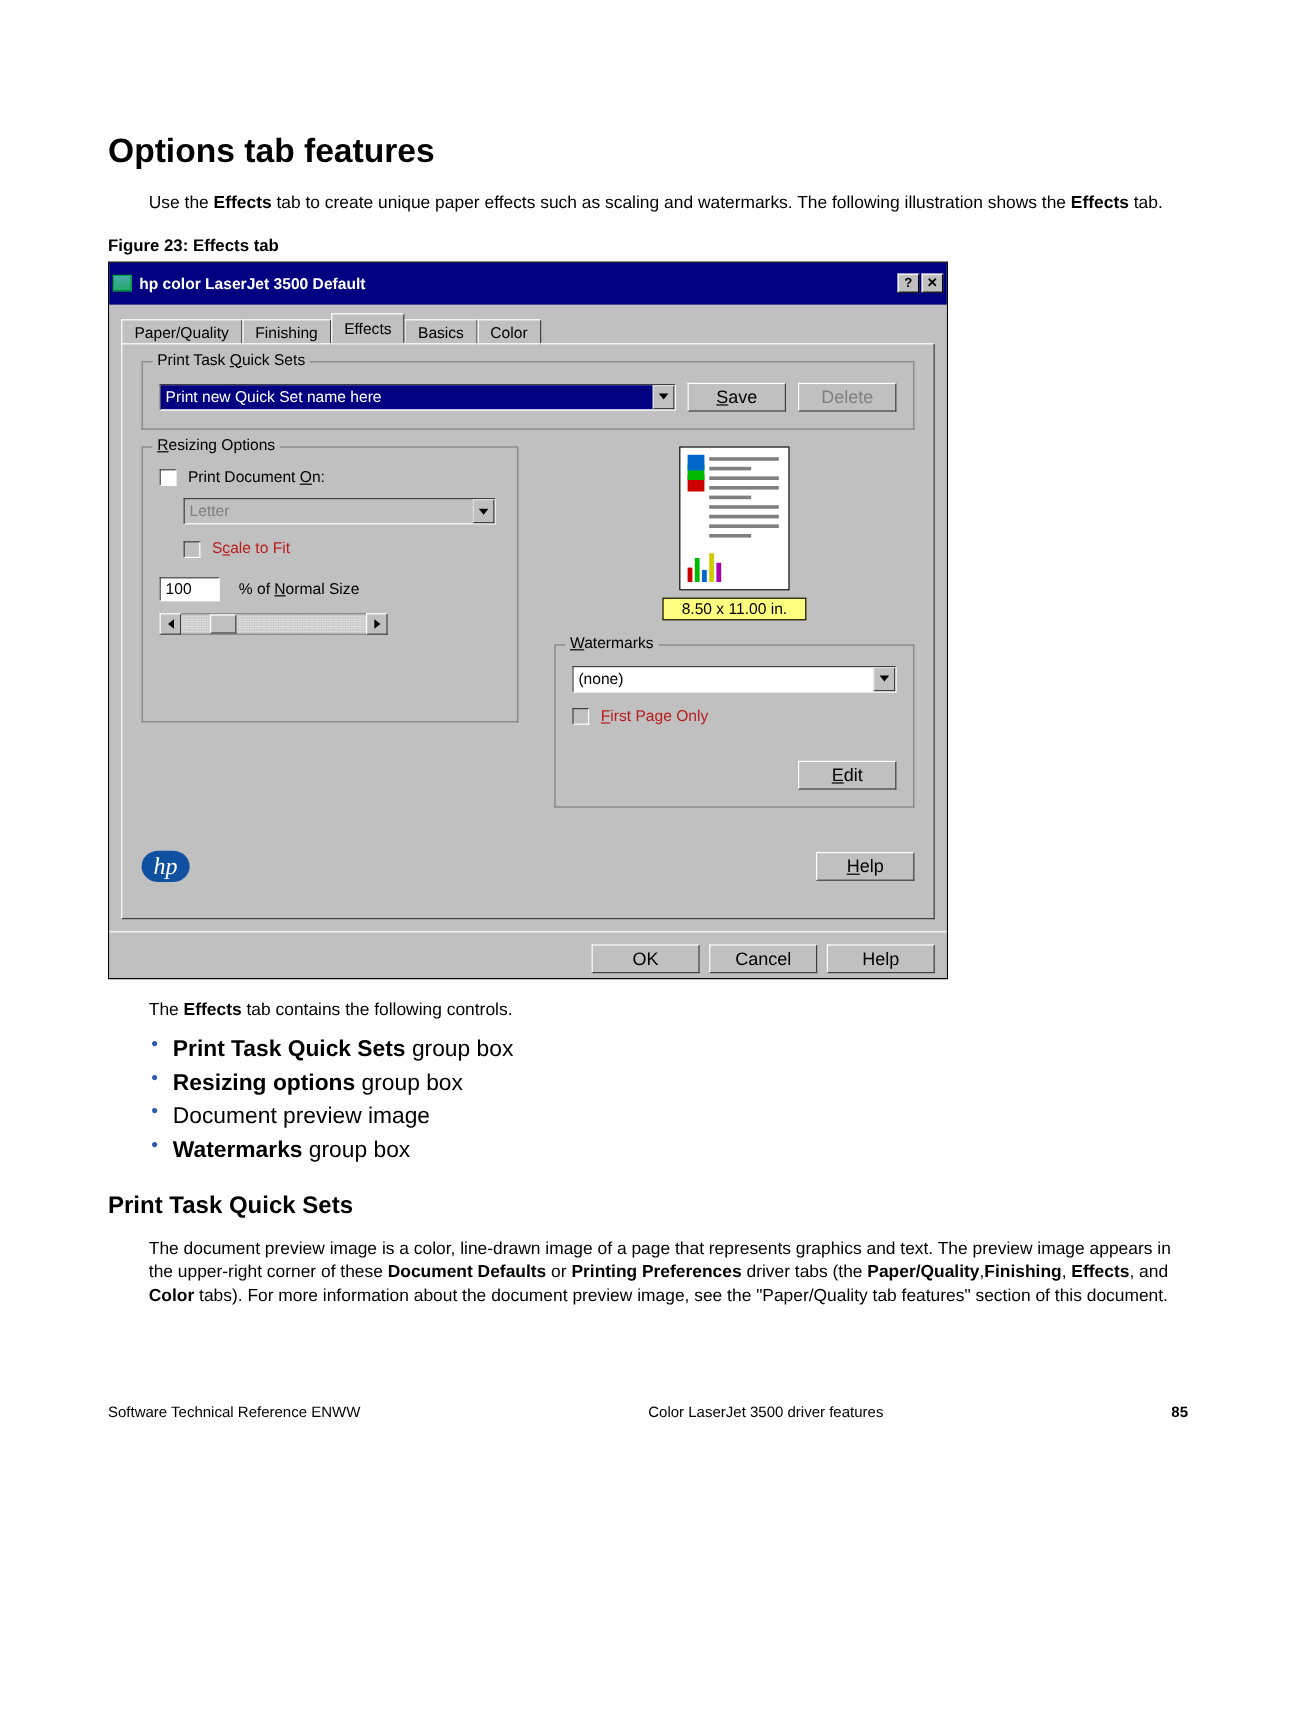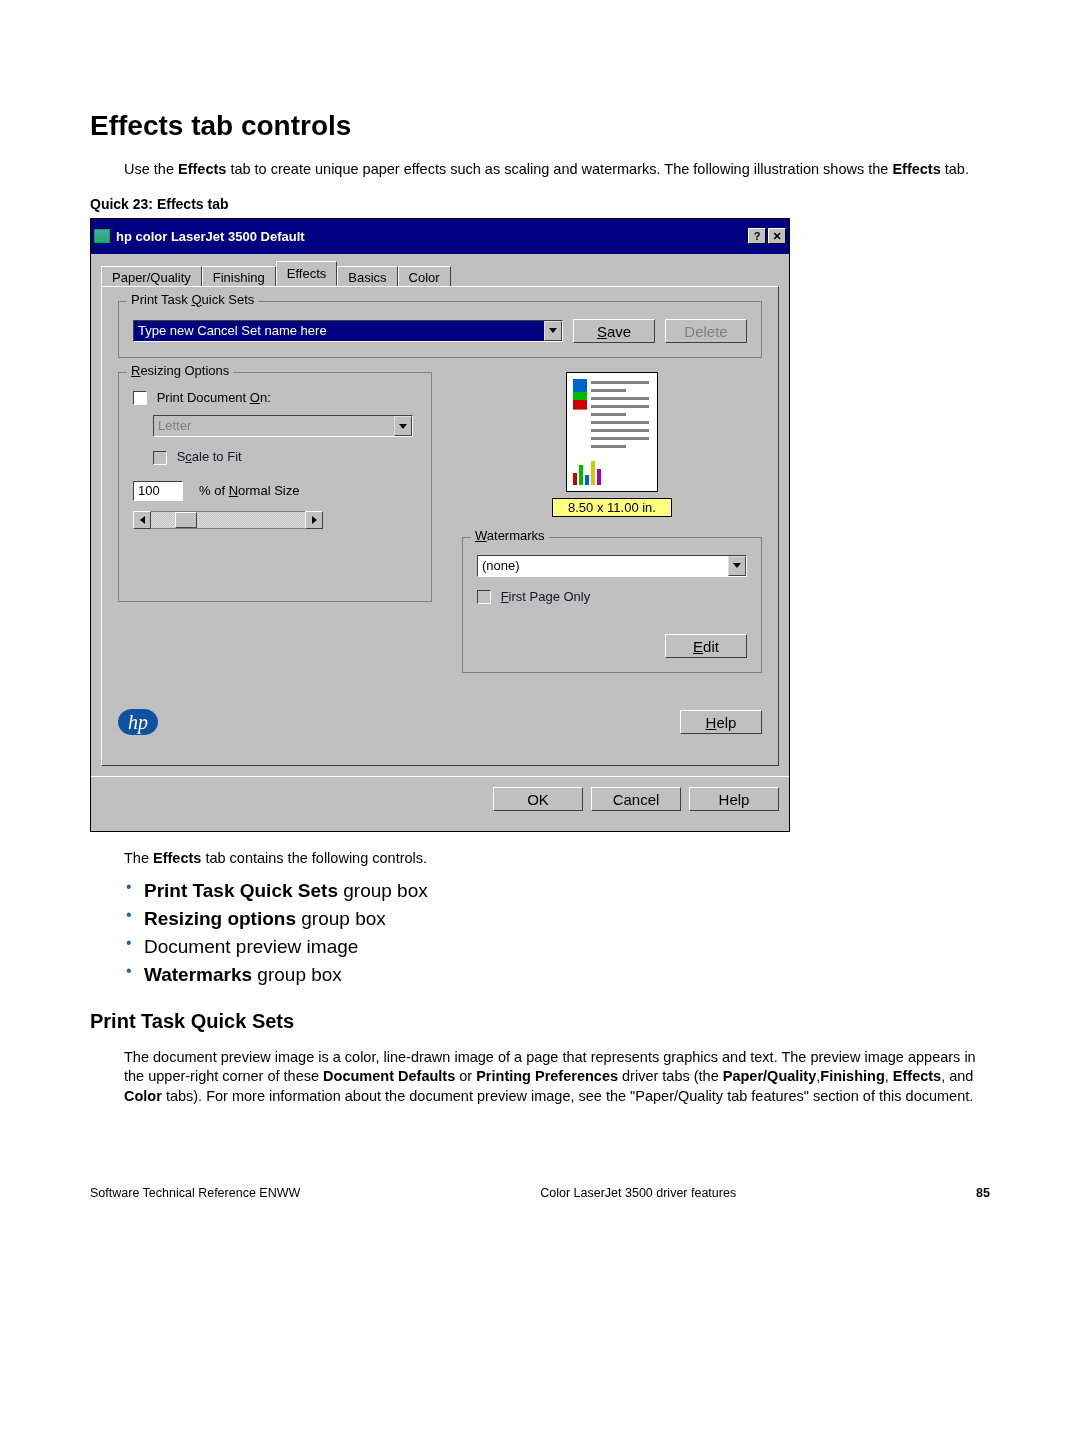--- a/index.html
+++ b/index.html
@@ -191,21 +191,21 @@
     background: #fff;
     border-top: 1px solid #404040;
     border-left: 1px solid #404040;
     border-right: 1px solid #fff;
     border-bottom: 1px solid #fff;
     display: inline-block;
     vertical-align: middle;
     margin-right: 6px;
   }
   .win-check.disabled { background: #c0c0c0; }
-  .lbl-disabled { color: #0f172a; }
+  .lbl-disabled { color: #b91c1c; }
   .textfield {
     width: 50px; height: 20px;
     background: #fff;
     border-top: 1px solid #404040;
     border-left: 1px solid #404040;
     border-right: 1px solid #fff;
     border-bottom: 1px solid #fff;
     padding: 1px 4px;
     font-size: 13px;
   }
@@ -291,21 +291,21 @@
     border-radius: 14px / 13px;
     color: #fff;
     font-style: italic;
     font-family: Georgia, serif;
     font-size: 20px;
     display: flex; align-items: center; justify-content: center;
   }
   
   .dlg-bottom {
     border-top: 1px solid #fff;
-    padding: 10px 10px 20px 0;
+    padding: 10px 10px 4px 0;
     display: flex;
     justify-content: flex-end;
     gap: 8px;
     background: #c0c0c0;
   }
   .dlg-bottom .win-btn { min-width: 90px; }
   u { text-decoration: underline; }
   
   .after-text {
     margin-top: 18px;
@@ -347,27 +347,27 @@
     margin-top: 80px;
     font-size: 12.5px;
   }
   .footer .center { text-align: center; flex: 1; }
   .footer .right { font-weight: bold; }
 </style>
 </head>
 <body>
 
 <div class="page">
-  <h1>Effects tab controls</h1>
+  <h1>Options tab features</h1>
 
   <p class="intro">
     <span>Use the </span><b>Effects</b><span> tab to create unique paper effects such as scaling and watermarks. The following illustration shows the </span><b>Effects</b><span> tab.</span>
   </p>
 
-  <div class="figure-caption">Quick 23: Effects tab</div>
+  <div class="figure-caption">Figure 23: Effects tab</div>
 
   <div class="dialog">
     <div class="titlebar">
       <span class="printer-icon"></span>
       <span class="title-text">hp color LaserJet 3500 Default</span>
       <span class="tb-btn">?</span>
       <span class="tb-btn">✕</span>
     </div>
     <div class="dialog-body">
       <div class="tabstrip">
@@ -377,21 +377,21 @@
         <div class="tab"><span>Basics</span></div>
         <div class="tab"><span>Color</span></div>
       </div>
 
       <div class="tab-panel">
 
         <div class="groupbox">
           <span class="legend">Print Task <u>Q</u>uick Sets</span>
           <div class="win-row">
             <div class="combo highlight" style="flex:1;width:350px">
-              <span class="combo-text">Type new Cancel Set name here</span>
+              <span class="combo-text">Print new Quick Set name here</span>
               <span class="combo-arrow"></span>
             </div>
             <div class="win-btn"><u>S</u>ave</div>
             <div class="win-btn disabled"><span>Delete</span></div>
           </div>
         </div>
 
         <div class="two-col">
 
           <div class="col-left">

